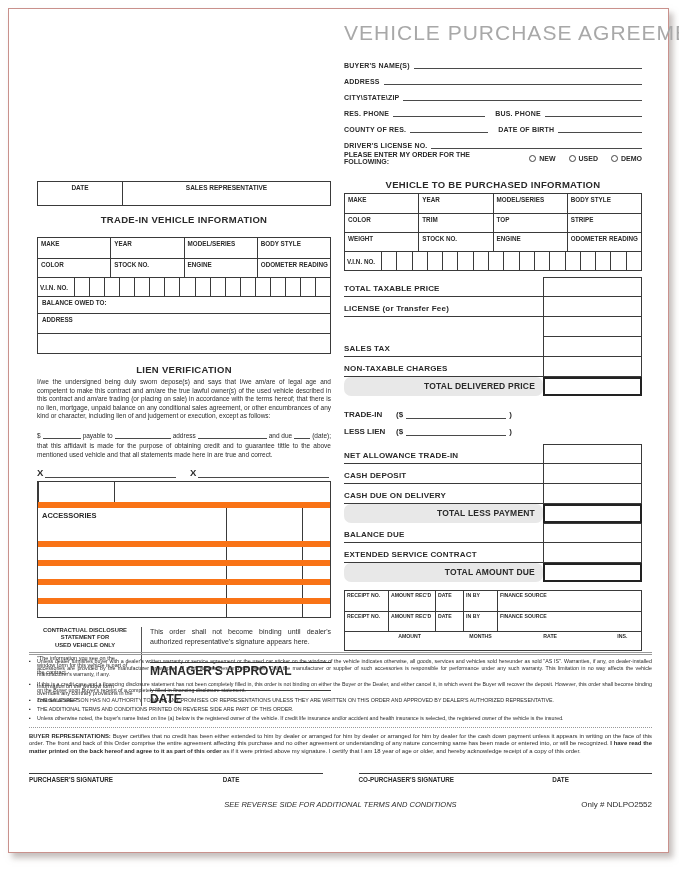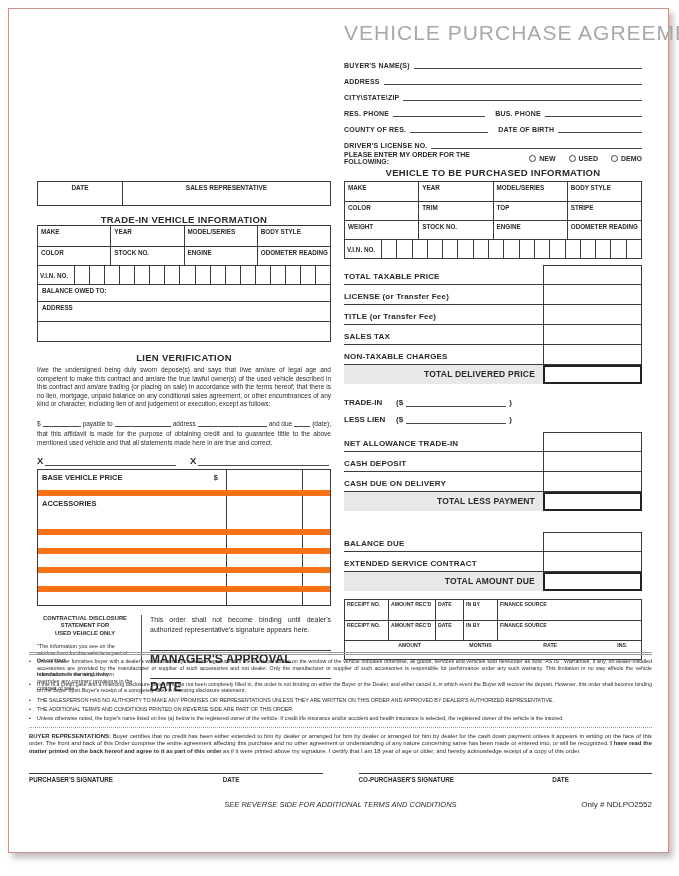--- a/index.html
+++ b/index.html
@@ -16,21 +16,21 @@
   .frow { display:flex; align-items:flex-end; height:16px; font-size:7px; font-weight:bold; letter-spacing:.2px; white-space:nowrap; }
   .flabel { padding-right:4px; }
   .fill { flex:1; border-bottom:1px solid #4a4a4a; height:9px; }
   .fill.w92 { flex:0 0 92px; margin-right:10px; }
   .fill.w78 { flex:0 0 78px; margin-right:10px; }
   .order-row { height:18px; display:flex; align-items:center; font-size:7px; font-weight:bold; }
   .opt { display:flex; align-items:center; margin-left:13px; }
   .radio { width:7px; height:7px; border:1px solid #444; border-radius:50%; margin-right:3px; display:inline-block; background:#fff; }
 
   .sec-heading { text-align:center; font-size:9.5px; font-weight:bold; letter-spacing:.3px; }
-  .mt4 { margin-top:0; } .mt6 { margin-top:6px; } .mt8 { margin-top:8px; }
+  .mt4 { margin-top:12px; } .mt6 { margin-top:6px; } .mt8 { margin-top:8px; }
 
   
   .grid-table { border:1px solid #3a3a3a; }
   .g-row { display:flex; border-top:1px solid #3a3a3a; }
   .g-row:first-child { border-top:none; }
   .g-cell { flex:1; border-left:1px solid #3a3a3a; font-size:6.3px; font-weight:bold; padding:2px 0 0 3px; overflow:hidden; white-space:nowrap; }
   .g-cell:first-child { border-left:none; }
   .h19 { height:19px; } .h20 { height:20px; } .h17 { height:17px; }
   .vin-row { display:flex; border-top:1px solid #3a3a3a; height:19px; }
   .vin-label { flex:0 0 36px; font-size:6.3px; font-weight:bold; display:flex; align-items:center; padding-left:2px; white-space:nowrap; }
@@ -39,21 +39,21 @@
   .full-cell { border-top:1px solid #3a3a3a; font-size:6.3px; font-weight:bold; padding:2px 0 0 4px; }
 
   
   .cstack { }
   .crow { display:flex; height:20px;justify-content:flex-end; }
   .clabel { flex:1; display:flex; align-items:flex-end; font-size:8px; font-weight:bold; letter-spacing:.2px; padding-bottom:2px; }
   .crow.lined .clabel { border-bottom:1px solid #3a3a3a; padding-bottom:3px; }
   .cbox { flex:0 0 99px; border:1px solid #3a3a3a; background:#fff; }
   .crow + .crow .cbox { border-top:none; }
   .crow.total { height:19px; }
-  .crow.total .clabel { background:#e8e8e8; justify-content:flex-end; padding-right:8px; font-size:8.5px; align-items:center; }
+  .crow.total .clabel { background:#e8e8e8; justify-content:flex-end; padding-right:8px; font-size:8.5px; align-items:center;border-radius:7px; }
   .cbox.thick { border:2px solid #222 !important; }
   .tl-row { display:flex; align-items:flex-end; height:17px; font-size:8px; font-weight:bold; }
   .tl-label { width:52px; }
   .tl-line { width:100px; border-bottom:1px solid #4a4a4a; height:9px; margin:0 3px; }
 
   
   .receipts { border:1px solid #3a3a3a; margin-top:8px; }
   .r-row { display:flex; border-top:1px solid #3a3a3a; height:20px; }
   .r-row:first-child { border-top:none; }
   .r-cell { border-left:1px solid #3a3a3a; font-size:5.2px; font-weight:bold; padding:1px 0 0 2px; overflow:hidden; white-space:nowrap; }
@@ -218,23 +218,20 @@
           </div>
         <div class="cbox"></div>
       </div>
       <div class="crow lined">
         <div class="clabel">
             <span>LICENSE (or Transfer Fee)</span>
           </div>
         <div class="cbox"></div>
       </div>
       <div class="crow lined">
-        <div class="clabel">
-            <span>TITLE (or Transfer Fee)</span>
-          </div>
         <div class="cbox"></div>
       </div>
       <div class="crow lined">
         <div class="clabel">
             <span>SALES TAX</span>
           </div>
         <div class="cbox"></div>
       </div>
       <div class="crow lined">
         <div class="clabel">
@@ -279,21 +276,21 @@
             <span>CASH DUE ON DELIVERY</span>
           </div>
         <div class="cbox"></div>
       </div>
       <div class="crow total">
         <div class="clabel">TOTAL LESS PAYMENT</div>
         <div class="cbox thick"></div>
       </div>
     </div>
 
-    <div class="cstack" style="margin-top:21px;">
+    <div class="cstack" style="">
       <div class="crow lined">
         <div class="clabel">
             <span>BALANCE DUE</span>
           </div>
         <div class="cbox"></div>
       </div>
       <div class="crow lined">
         <div class="clabel">
             <span>EXTENDED SERVICE CONTRACT</span>
           </div>
@@ -392,24 +389,20 @@
     <p class="lien-p">that this affidavit is made for the purpose of obtaining credit and to guarantee tittle to the above mentioned used vehicle and that all statements made here in are true and correct.</p>
     <div class="x-line">
       <span>X</span>
       <span class="fl grow mr"></span>
       <span>X</span>
       <span class="fl grow"></span>
     </div>
 
     <div class="price-table">
       <div class="p-row">
-        <div class="p-c1">
-          <span>BASE VEHICLE PRICE</span>
-          <span>$</span>
-        </div>
         <div class="p-c2"></div>
         <div class="p-c3"></div>
       </div>
       <div class="p-row">
         <div class="p-c1">
           <span>ACCESSORIES</span>
         </div>
         <div class="p-c2"></div>
         <div class="p-c3"></div>
       </div>

